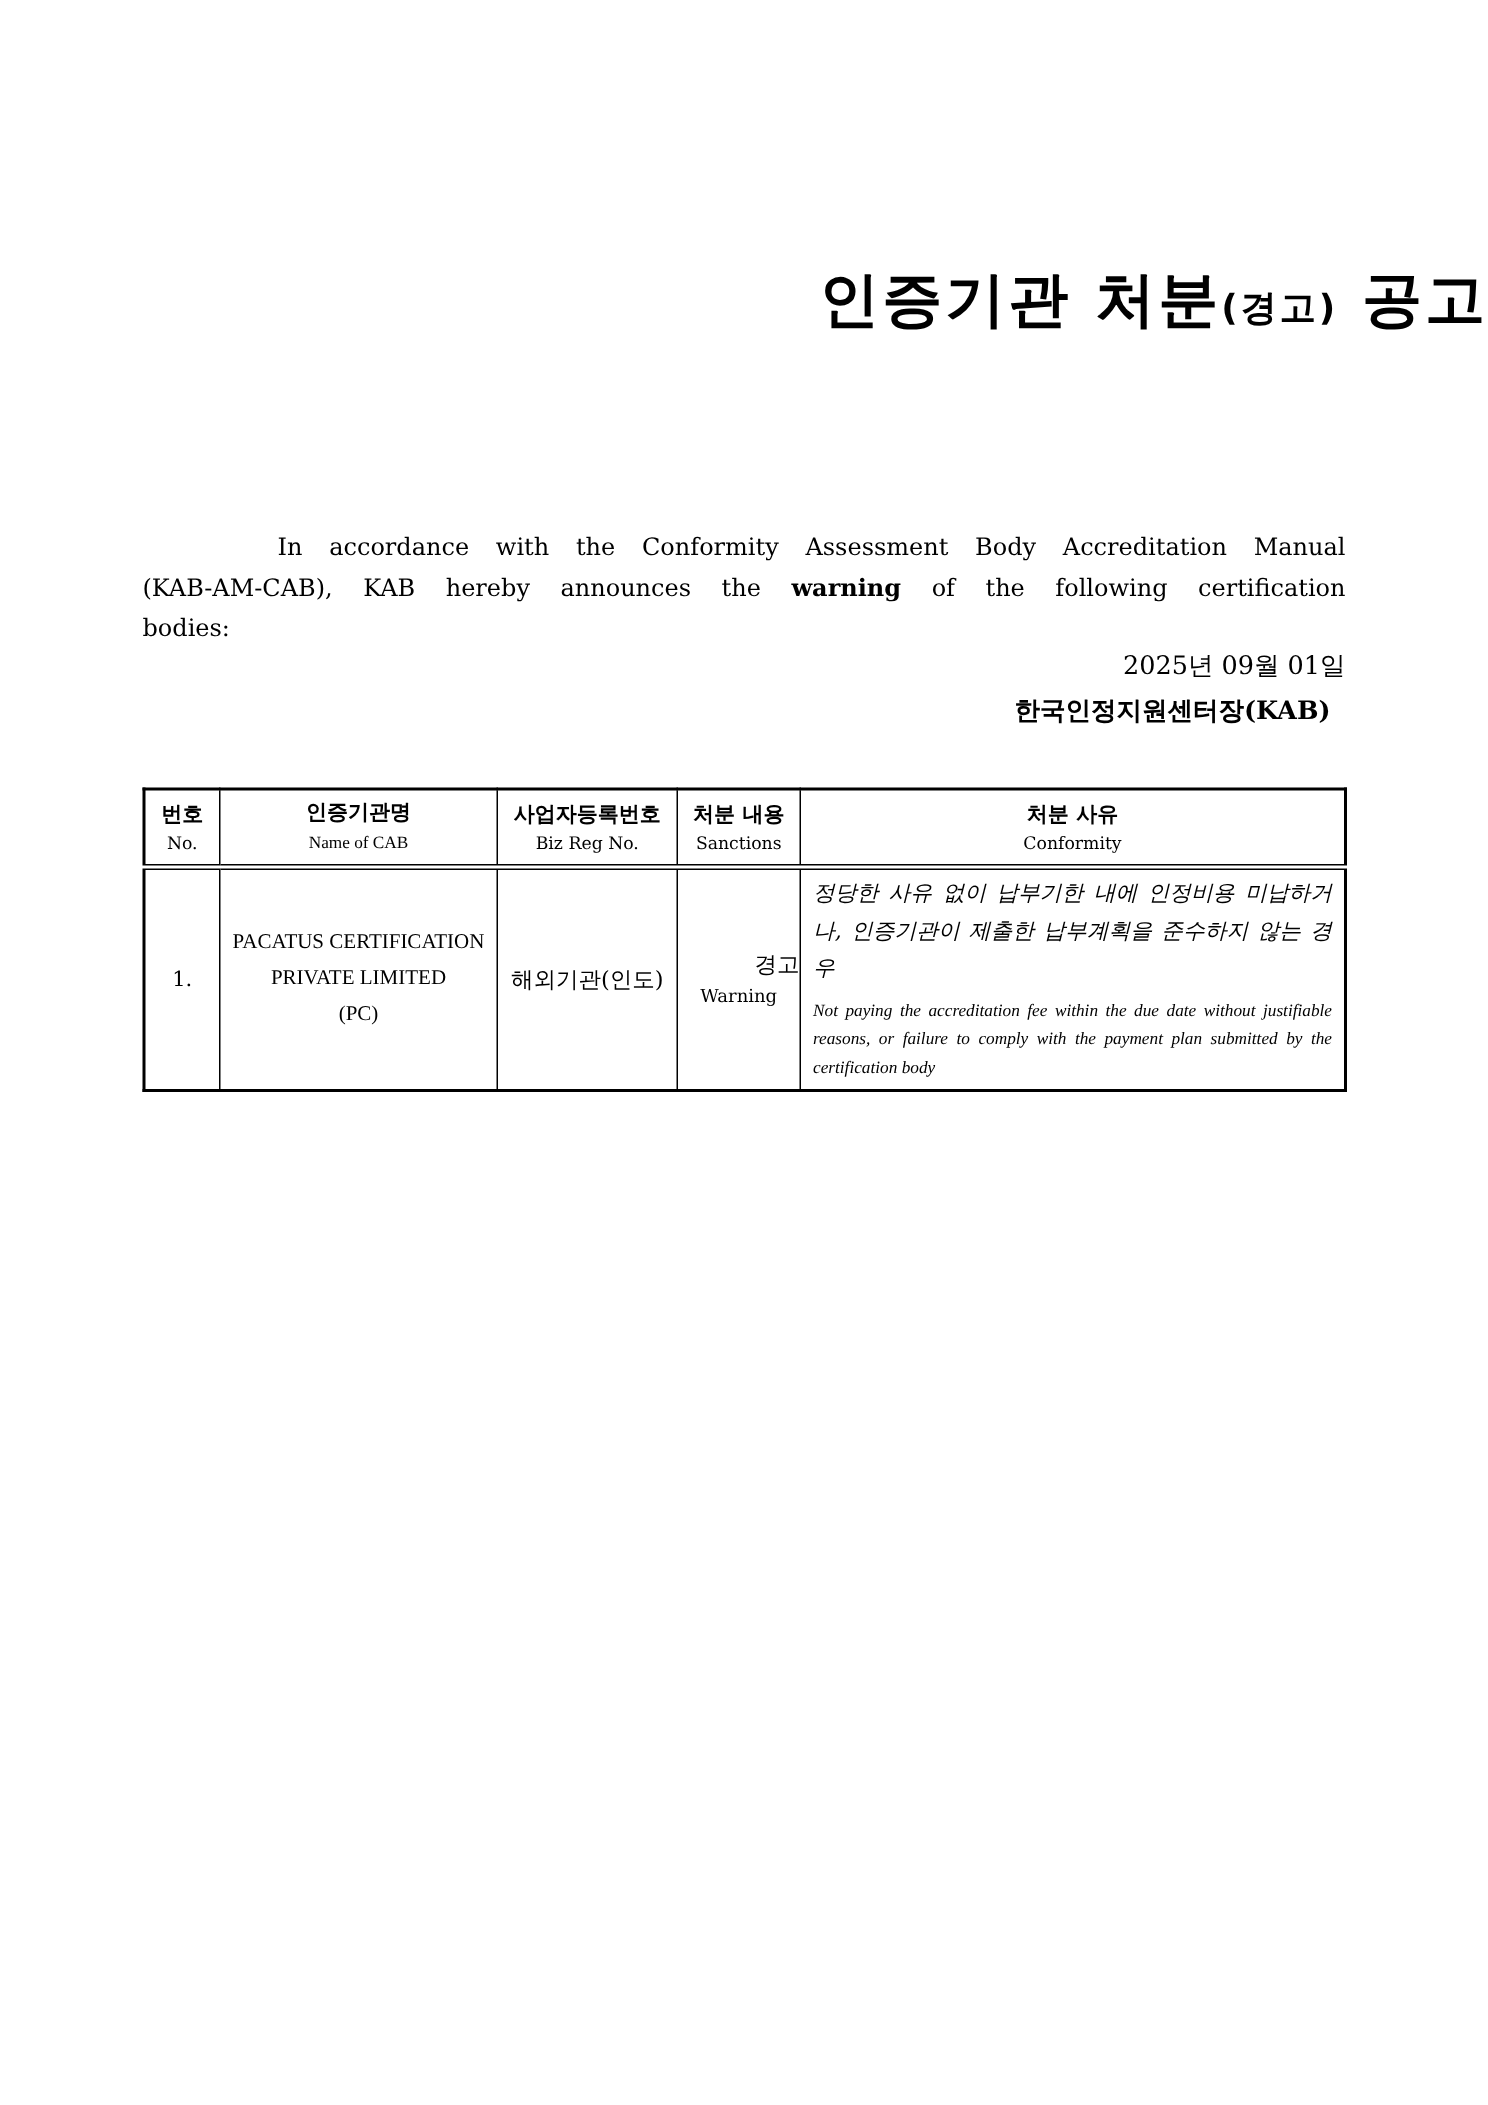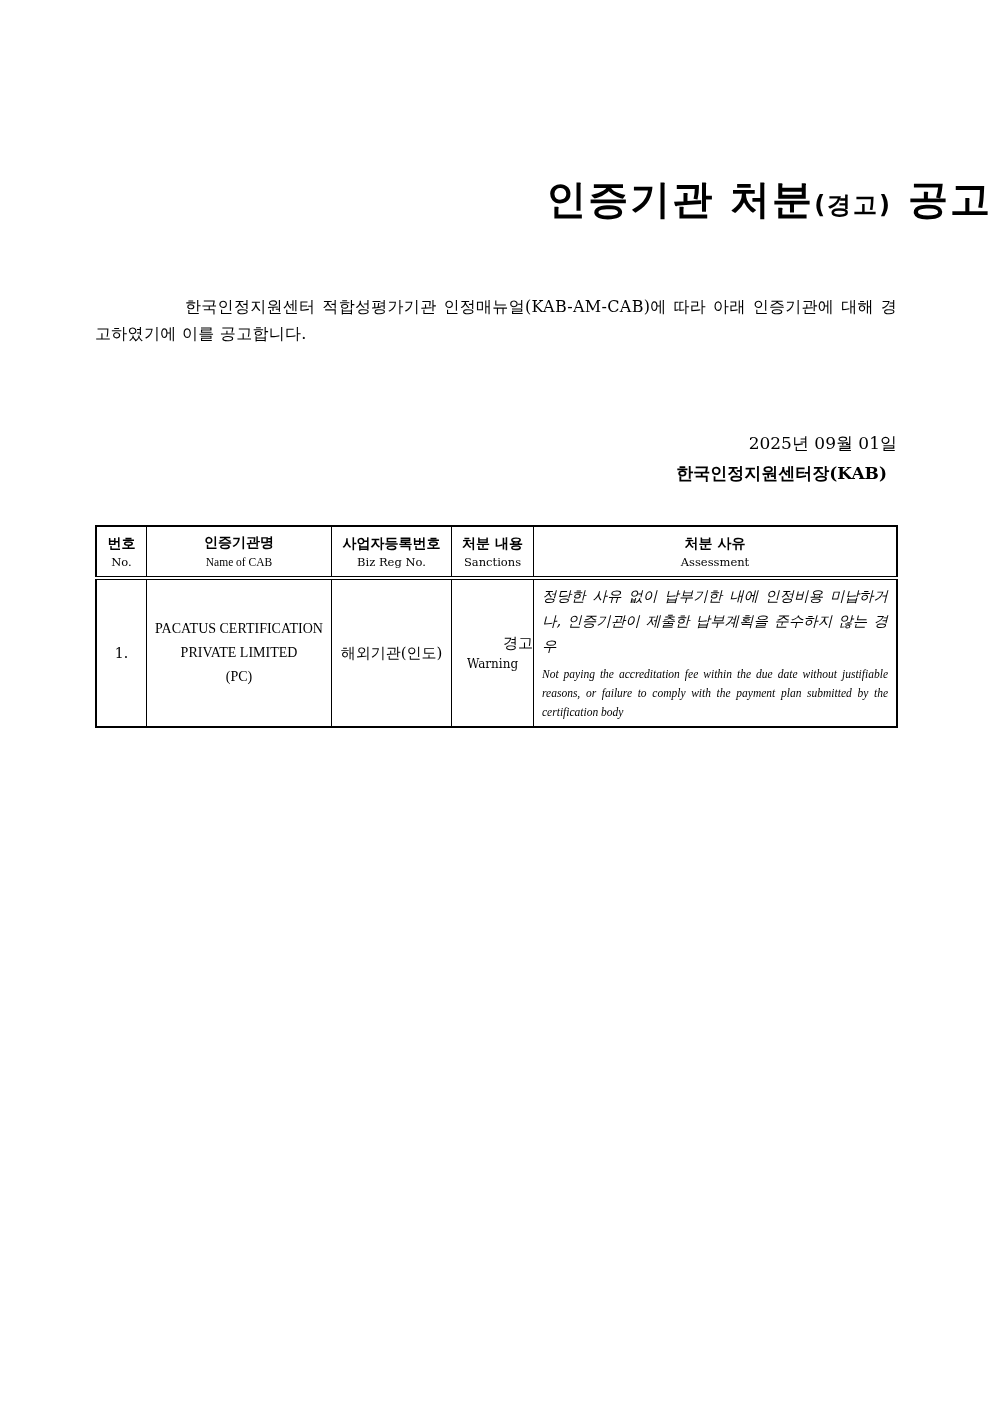--- a/index.html
+++ b/index.html
@@ -37,22 +37,22 @@
 <body>
 
 <div class="page">
 
 
   <div class="title">
     <span>인증기관 처분</span><span class="small">(경고)</span><span> 공고</span>
   </div>
 
 
-  <div class="para p-ko"><span class="indent"></span><span>한국인정지원센터 적합성평가기관 인정매뉴얼(KAB-AM-CAB)에 따라 아래 인증기관에 대해 경고하였기에 이를 공고합니다.</span></div>
 
+  <div class="para p-en"><span class="indent"></span><span>In accordance with the Conformity Assessment Body Accreditation Manual (KAB-AM-CAB), KAB hereby announces the </span><span class="bold">warning</span><span> of the following certification bodies:</span></div>
 
   <div class="date">2025년 09월 01일</div>
   <div class="signer">한국인정지원센터장(KAB)</div>
 
   <table class="sanctions">
     <thead>
       <tr>
         <th class="c-no">
           <span class="th-ko">번호</span>
           <span class="th-en">No.</span>
@@ -64,21 +64,21 @@
         <th class="c-reg">
           <span class="th-ko">사업자등록번호</span>
           <span class="th-en">Biz Reg No.</span>
         </th>
         <th class="c-sanction">
           <span class="th-ko">처분 내용</span>
           <span class="th-en">Sanctions</span>
         </th>
         <th>
           <span class="th-ko">처분 사유</span>
-          <span class="th-en">Assessment</span>
+          <span class="th-en">Conformity</span>
         </th>
       </tr>
     </thead>
     <tbody>
       <tr>
         <td class="c-no">1.</td>
         <td class="c-name">
           <span>PACATUS CERTIFICATION</span><br>
           <span>PRIVATE LIMITED</span><br>
           <span>(PC)</span>

